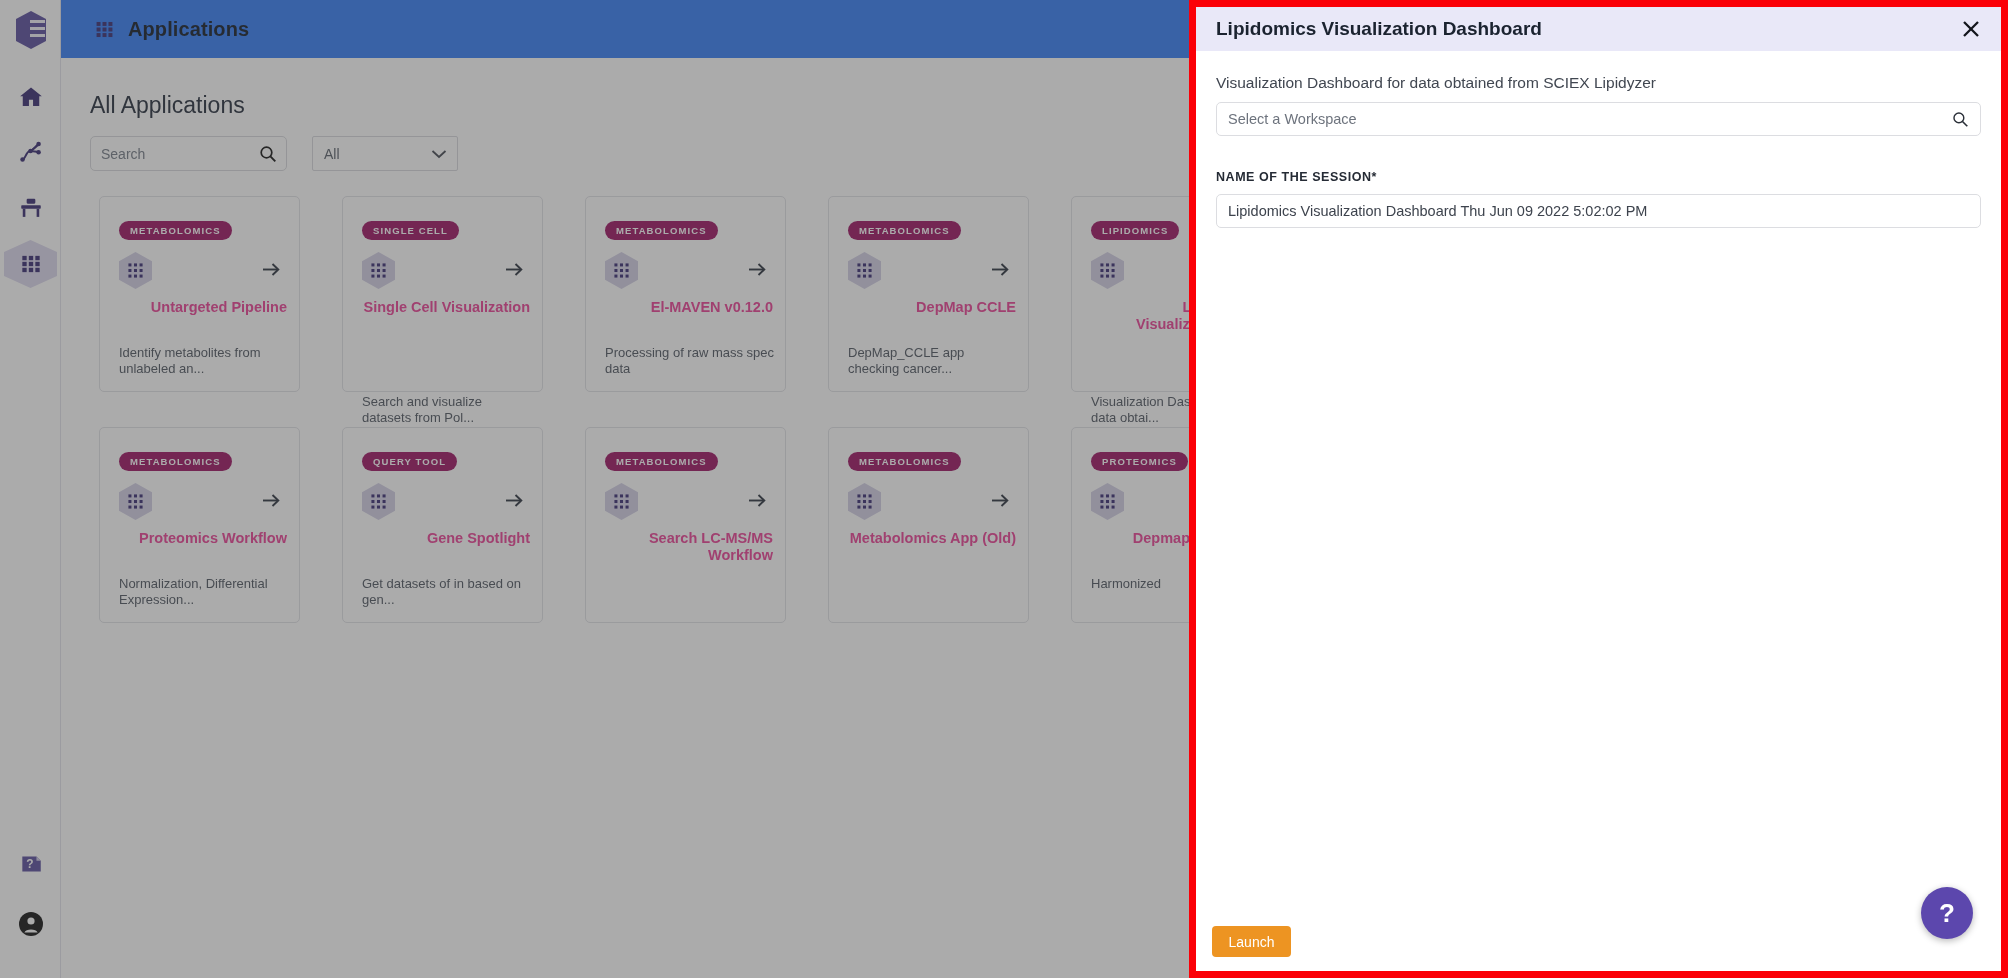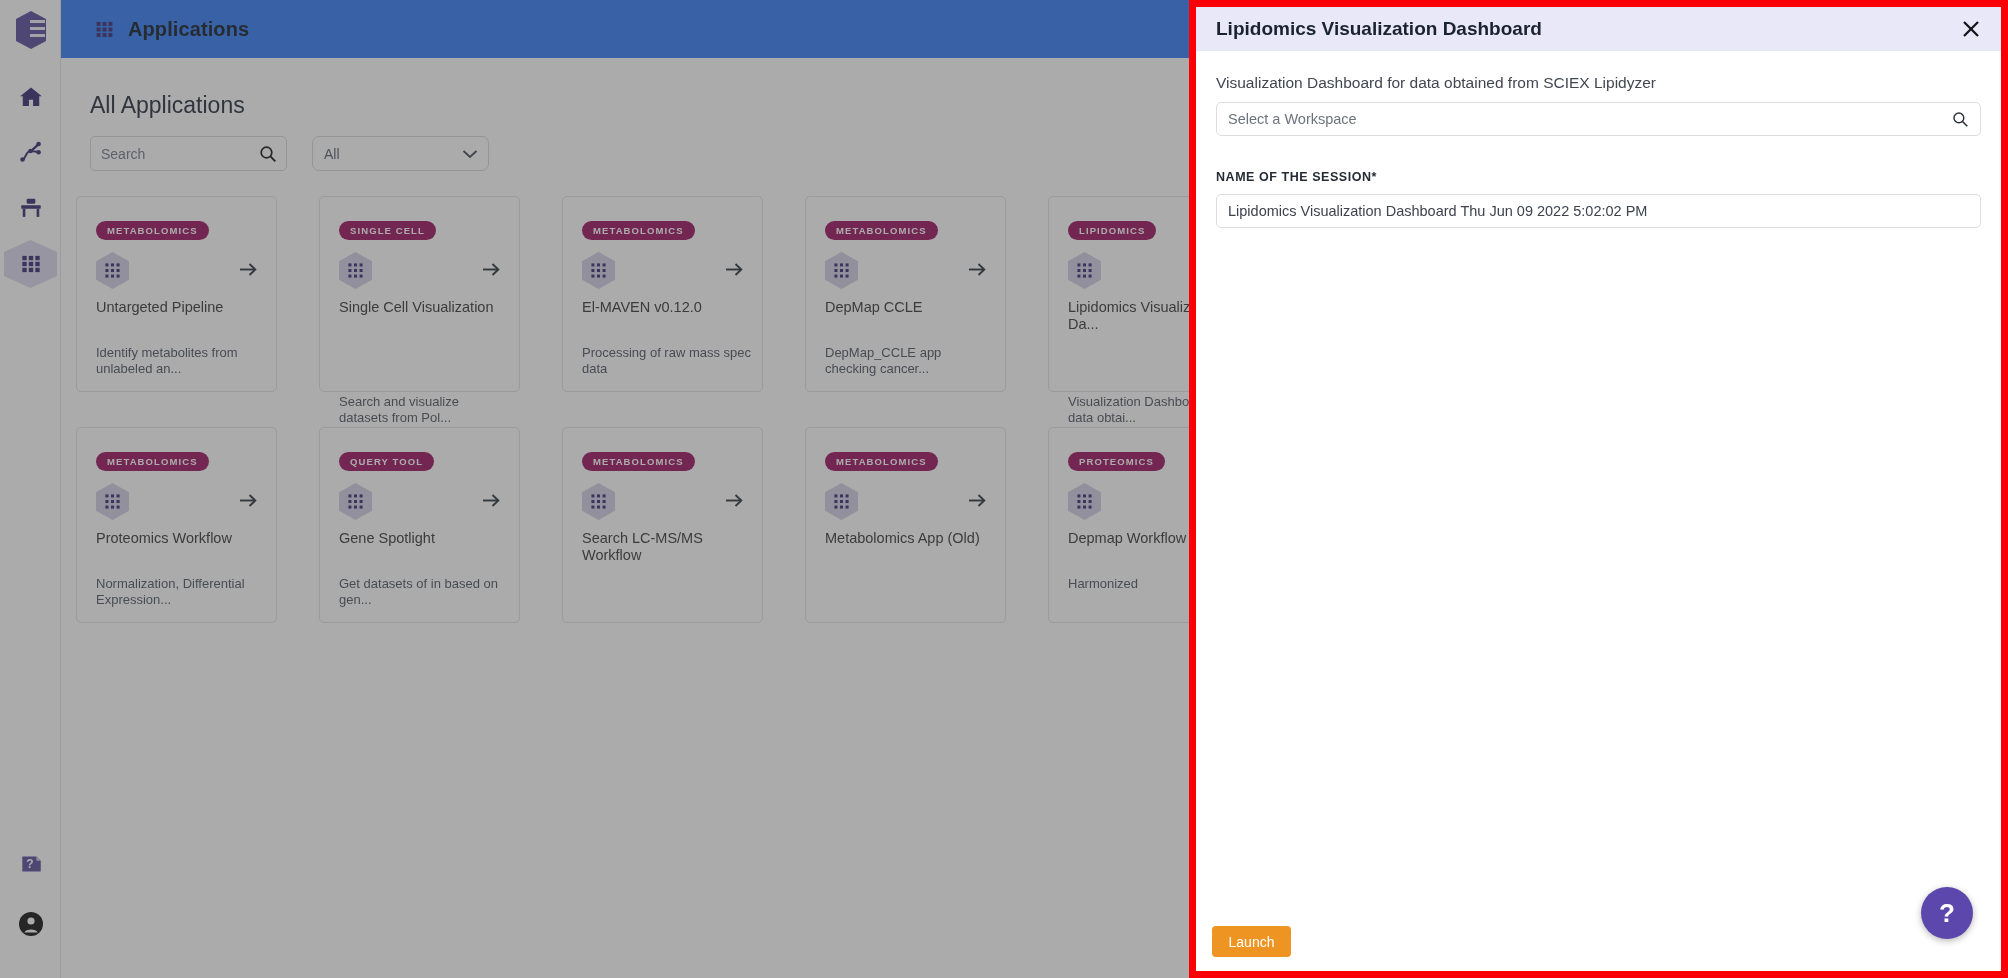--- a/index.html
+++ b/index.html
@@ -106,33 +106,33 @@
     font-family: "Liberation Sans", sans-serif;
     font-size: 14px; color: #3b424d;
     padding: 0 32px 0 10px;
     width: 100%; height: 100%;
   }
   .search-box input::placeholder { color: #7a818c; }
   .search-box .mag { position: absolute; right: 9px; top: 8px; width: 18px; height: 18px; }
 
   .select-box {
     position: relative;
-    width: 177px; height: 35px;
+    width: 146px; height: 35px;
     border: 1px solid #d9dade;
-    border-radius: 7px;
+    border-radius: 2px;
     background: #ffffff;
     display: flex; align-items: center;
   }
   .select-value { font-size: 14px; color: #5f6670; padding-left: 11px; }
   .select-box .chev { position: absolute; right: 10px; top: 12px; width: 16px; height: 10px; }
 
   
   #card-grid {
     position: absolute;
-    left: 15px; top: 138px;
+    left: 38px; top: 138px;
     width: 1890px;
     display: grid;
     grid-template-columns: repeat(6, 201px);
     column-gap: 42px;
     row-gap: 35px;
   }
   .card {
     width: 201px; height: 196px;
     border: 1px solid #e2e3e7;
     border-radius: 5px;
@@ -164,23 +164,24 @@
   .card-arrow {
     position: absolute;
     right: 18px; top: 64px;
     width: 19px; height: 17px;
   }
   .card-title {
     position: absolute;
     left: 19px; top: 102px;
     width: 168px;
     font-size: 14.5px;
-    font-weight: normal;
-    color: #404040;
+    font-weight: bold;
+    color: #ec4899;
     line-height: 1.17;
+    text-align: right;
   }
   .card-desc {
     position: absolute;
     left: 19px; top: 148px;
     width: 170px;
     font-size: 13px;
     color: #555c66;
     line-height: 1.25;
   }
   .card-title.two-line + .card-desc { top: 165px; margin-top: 32px; }

